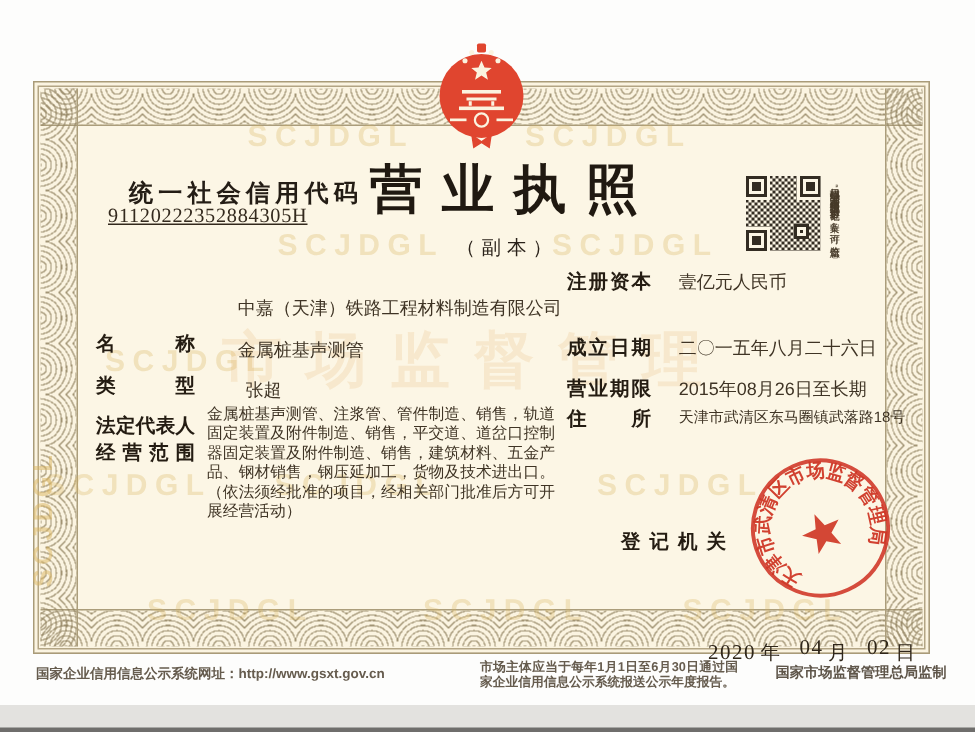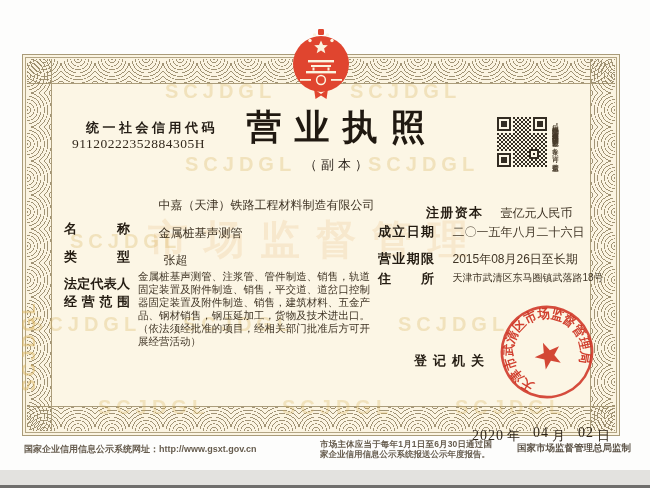--- a/index.html
+++ b/index.html
@@ -43,22 +43,22 @@
   
   .wm { position:absolute; font-weight:bold; font-size:20px; letter-spacing:5px;
         color:rgba(216,178,92,.30); white-space:nowrap; }
   .wm-big { position:absolute; left:148px; top:212px; font-size:40px; font-weight:bold;
         letter-spacing:16px; color:rgba(224,152,70,.15); white-space:nowrap; }
   .wm-side { position:absolute; left:-30px; top:322px; width:118px; transform:rotate(-90deg);
         font-size:18px; font-weight:bold; letter-spacing:3px; color:rgba(218,180,95,.5); }
 
   
   .abs { position:absolute; }
-  .credit-label { left:86px; top:119px; font-size:13px; font-weight:bold; letter-spacing:3.5px; color:#241d15; }
-  .credit-code  { left:72px; top:136px; font-family:"Liberation Serif", serif; font-size:13.5px; letter-spacing:.5px; color:#33291d; }
+  .credit-label { left:86px; top:119px; font-size:16px; font-weight:bold; letter-spacing:3.5px; color:#241d15; }
+  .credit-code  { left:72px; top:136px; font-family:"Liberation Serif", serif; font-size:13.5px; letter-spacing:.5px; color:#33291d;text-decoration:underline; }
 
   .doc-title { left:228px; top:106px; width:216px; text-align:center; font-size:35px; line-height:42px;
                font-weight:bold; letter-spacing:13px; text-indent:13px; color:#201911; }
   .doc-subtitle { left:228px; top:156px; width:216px; text-align:center; font-size:13px;
                letter-spacing:4px; text-indent:4px; color:#2a221a; }
 
   .qr-caption { left:551px; top:120px; height:50px; writing-mode:vertical-lr;
                font-size:6.8px; line-height:9px; letter-spacing:.4px; color:#463a29; }
 
   .row { position:absolute; white-space:nowrap; }
@@ -184,21 +184,21 @@
   </div>
   <div class="row row-l" style="left:64px; top:251px;font-family:Liberation Mono, monospace;">
     <span class="flabel flabel-l">法定代表人</span>
     <span class="fvalue">张超</span>
   </div>
   <div class="row" style="left:64px; top:269px;">
     <span class="flabel flabel-l">经营范围</span>
   </div>
   <div class="abs scope-value">金属桩基声测管、注浆管、管件制造、销售，轨道固定装置及附件制造、销售，平交道、道岔口控制器固定装置及附件制造、销售，建筑材料、五金产品、钢材销售，钢压延加工，货物及技术进出口。（依法须经批准的项目，经相关部门批准后方可开展经营活动）</div>
 
-  <div class="row row-r" style="left:378px; top:204px;margin-left:48px;">
+  <div class="row row-r" style="left:378px; top:179px;">
     <span class="flabel flabel-r">注册资本</span>
     <span class="fvalue">壹亿元人民币</span>
   </div>
   <div class="row row-r" style="left:378px; top:223px;">
     <span class="flabel flabel-r">成立日期</span>
     <span class="fvalue">二〇一五年八月二十六日</span>
   </div>
   <div class="row row-r" style="left:378px; top:250px;">
     <span class="flabel flabel-r">营业期限</span>
     <span class="fvalue">2015年08月26日至长期</span>

